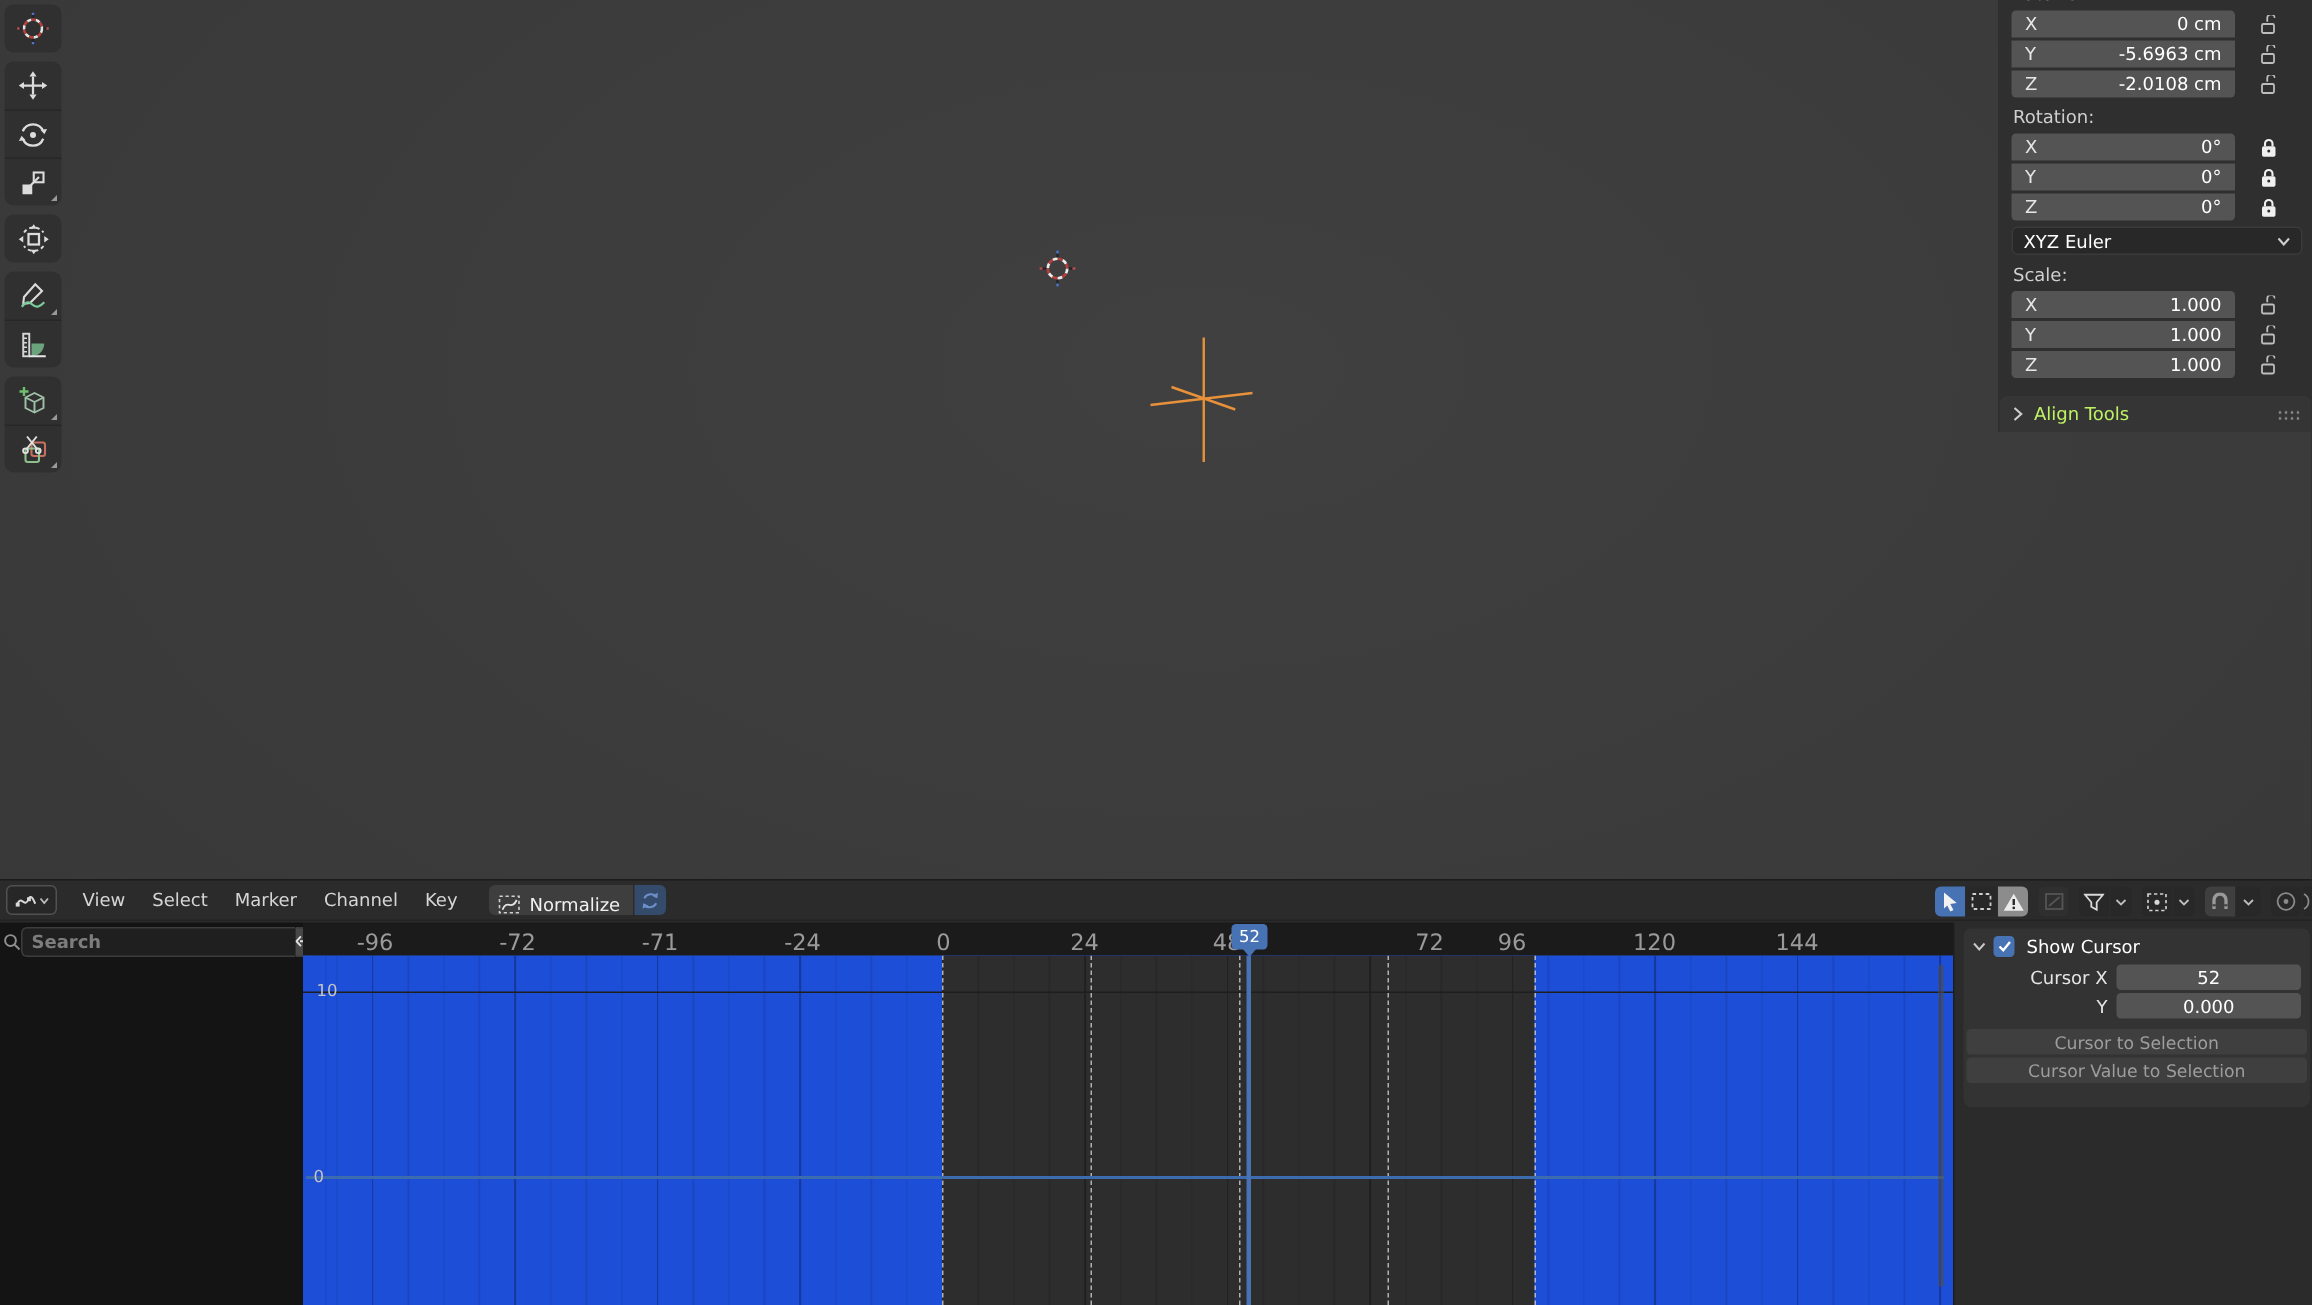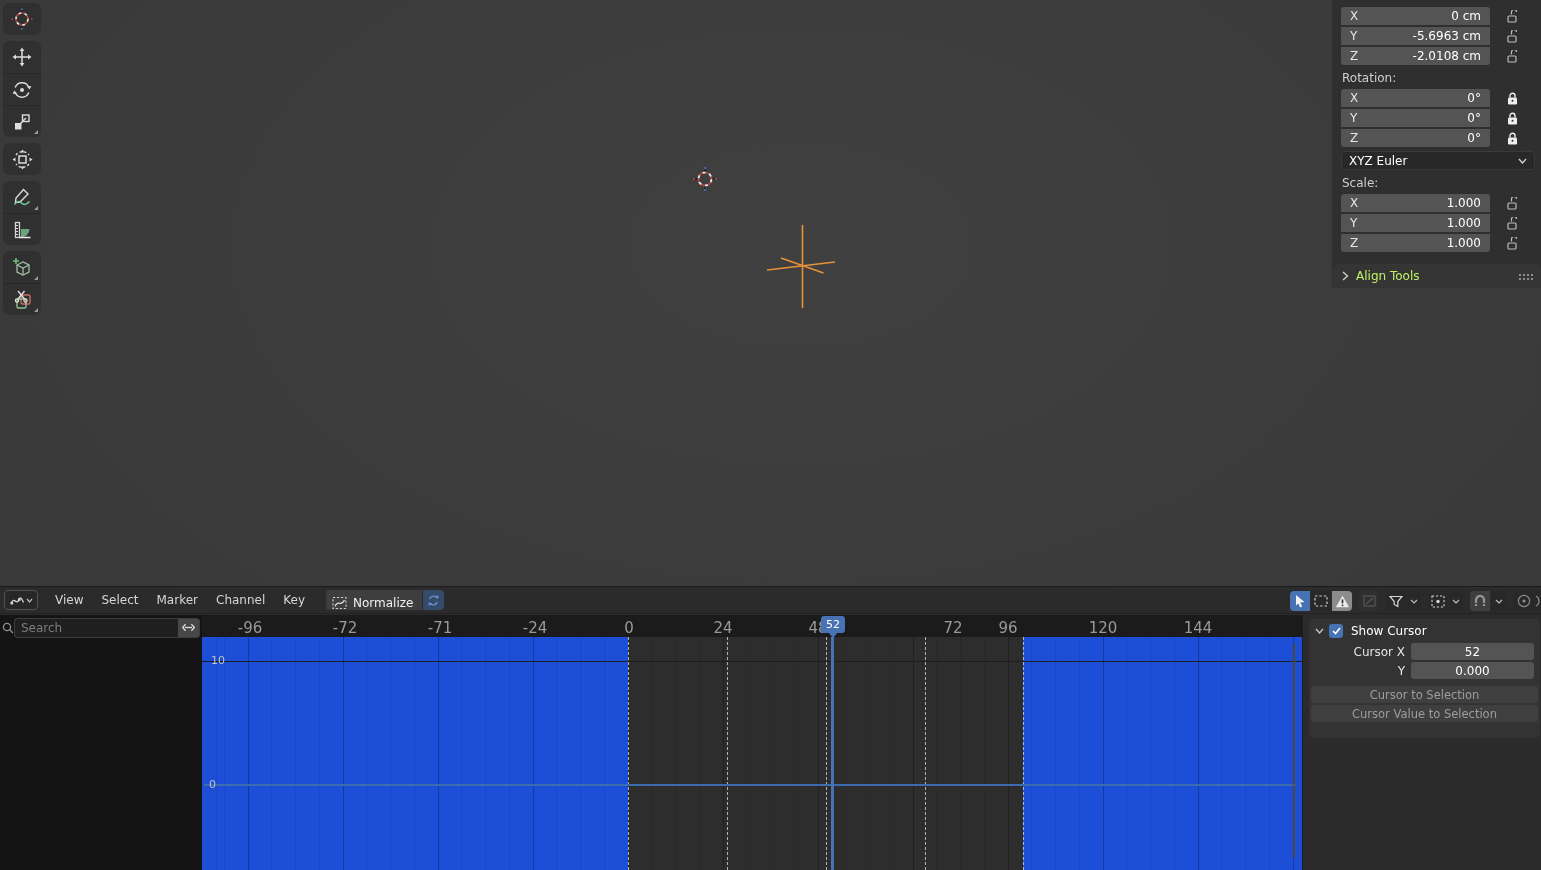--- a/index.html
+++ b/index.html
@@ -64,21 +64,21 @@
   .hbtn.active { background:#4772b3; }
   .hbtn.lit { background:#8c8c8c; }
   .hbtn.dim { background:#2f2f2f; }
   .hgap { width:7px; } .hgap-s { width:1px; }
 
   
   #channel-col { position:absolute; left:0; top:29px; width:202px; height:255px; background:#141414; }
   #search-row { position:absolute; left:0; top:2px; width:200px; height:21px; display:flex; align-items:center; }
   #search-input { flex:1; height:20px; margin-left:14px; background:#1f1f1f; border:1px solid #3d3d3d;
     border-right:none; border-radius:4px 0 0 4px; color:#cfcfcf; padding:0 6px; outline:none; font-size:12px;
-    font-family:inherit; }
+    font-family:inherit;font-weight:bold; }
   #search-input::placeholder { color:#7d7d7d; }
   #filter-toggle-btn { width:22px; height:20px; background:#474747; border:1px solid #3d3d3d; border-left:none;
     border-radius:0 4px 4px 0; display:flex; align-items:center; justify-content:center; cursor:pointer; }
 
   
   #ruler { position:absolute; left:202px; top:29px; width:1100px; height:22px; background:#1b1b1b; }
   .ruler-num { position:absolute; top:4px; transform:translateX(-50%); color:#9a9a9a; font-size:15px; }
   #playhead-tab { position:absolute; left:631px; top:1px; transform:translateX(-50%); min-width:24px; height:17px;
     background:#4772b3; border-radius:3px; color:#fff; font-size:11px; display:flex; align-items:center;
     justify-content:center; padding:0 4px; cursor:grab; z-index:5; }

